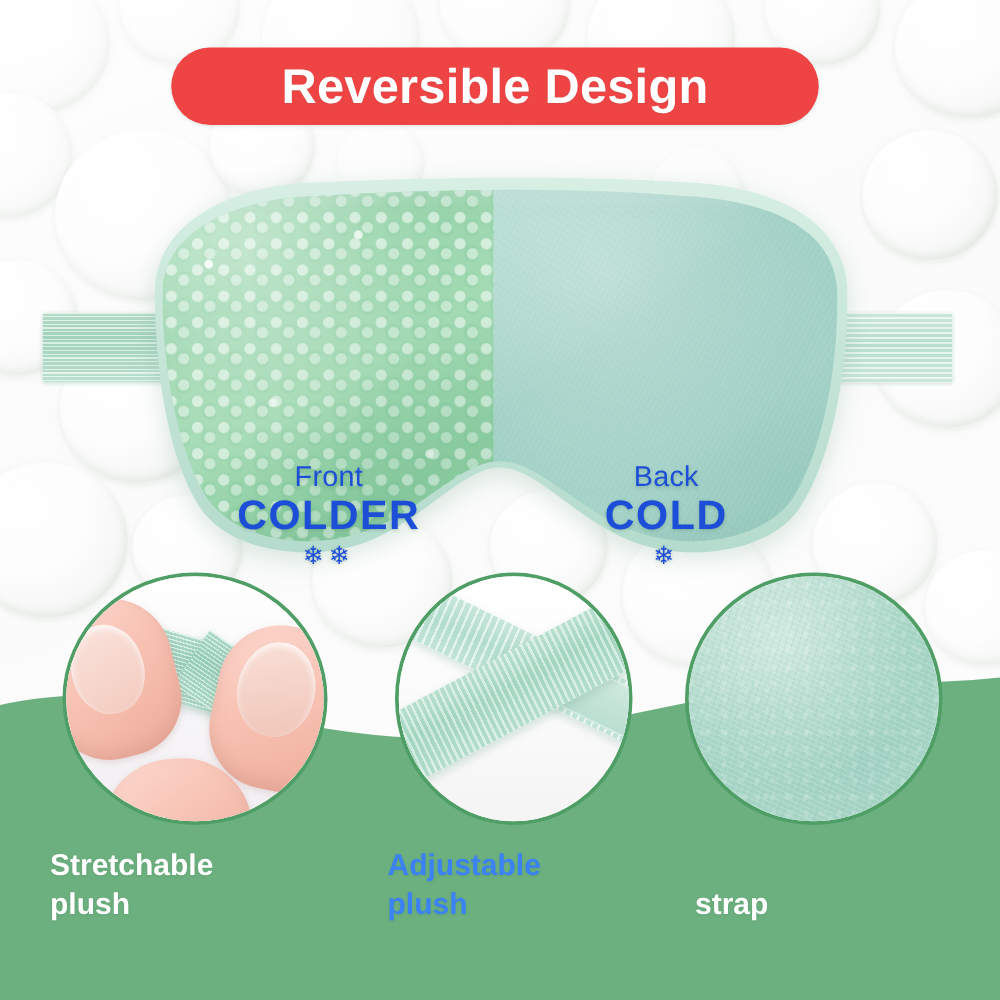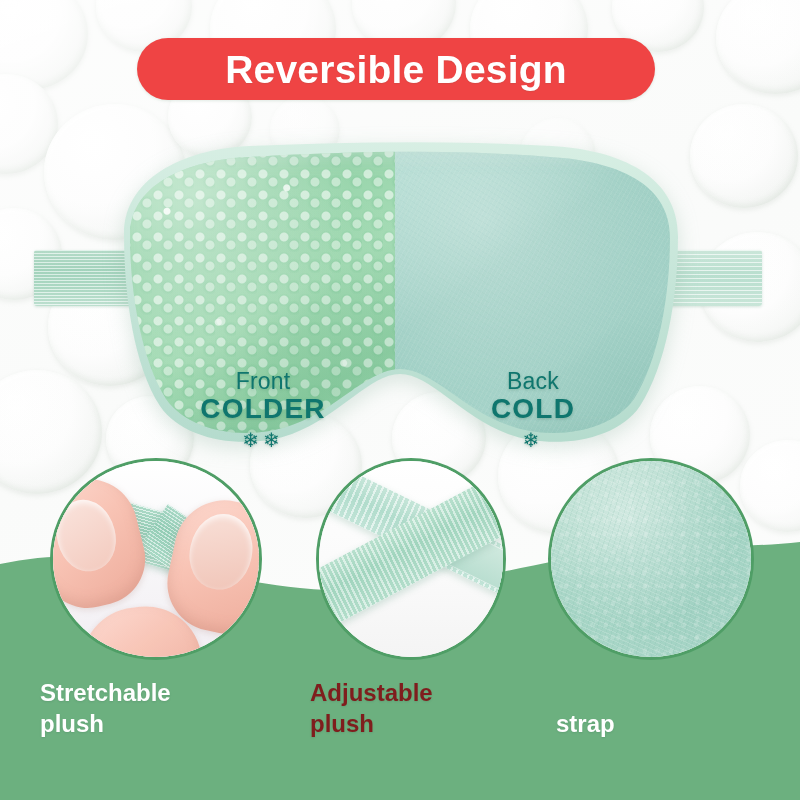--- a/index.html
+++ b/index.html
@@ -108,24 +108,24 @@
       repeating-linear-gradient(118deg, rgba(255,255,255,.22) 0 1px, transparent 1px 4px),
       repeating-linear-gradient(32deg, rgba(140,190,180,.18) 0 1px, transparent 1px 5px);
   }
   
   .mask-inner-shade{
     position:absolute; inset:0; pointer-events:none;
     box-shadow: inset 0 0 26px rgba(110,165,145,.30), inset 0 10px 18px rgba(255,255,255,.30);
   }
 
   
-  .mask-label { position:absolute; text-align:center; color:#0f766e; line-height:1.02;
+  .mask-label { position:absolute; text-align:center; color:#1d4ed8; line-height:1.02;
     text-shadow:0 1px 3px rgba(70,120,95,.35); }
   .mask-label .lbl-side { display:block; font-size:23px; font-weight:500; letter-spacing:.2px; }
-  .mask-label .lbl-temp { display:block; font-size:28px; font-weight:600; letter-spacing:1.2px; margin-top:2px; }
+  .mask-label .lbl-temp { display:block; font-size:33px; font-weight:600; letter-spacing:1.2px; margin-top:2px; }
   .mask-label .lbl-flakes { display:block; font-size:20px; letter-spacing:4px; margin-top:6px; }
   .label-front { left:168px; top:240px; width:190px; }
   .label-back  { left:438px; top:240px; width:190px; }
 
   
   .wave-section { position:absolute; left:0; top:520px; width:800px; height:280px; }
   .wave-svg { position:absolute; inset:0; width:800px; height:280px; display:block; }
 
   
   .feature-circle {
@@ -312,21 +312,21 @@
   </div>
 
   <div class="feature-circle fc3" style="border-color: rgb(79, 158, 102);">
     <div class="photo-plush"></div>
   </div>
 
   <div class="caption cap1" style="color: rgb(255, 255, 255);">
     <span>Stretchable</span><br>
     <span>plush</span>
   </div>
-  <div class="caption cap2" style="color: #7f1d1d;">
+  <div class="caption cap2" style="color: #3b82f6;">
     <span>Adjustable</span><br>
     <span>plush</span>
   </div>
   <div class="caption cap3" style="color: rgb(255, 255, 255);">
     <br>
     <span>strap</span>
   </div>
 
 </div>
 

